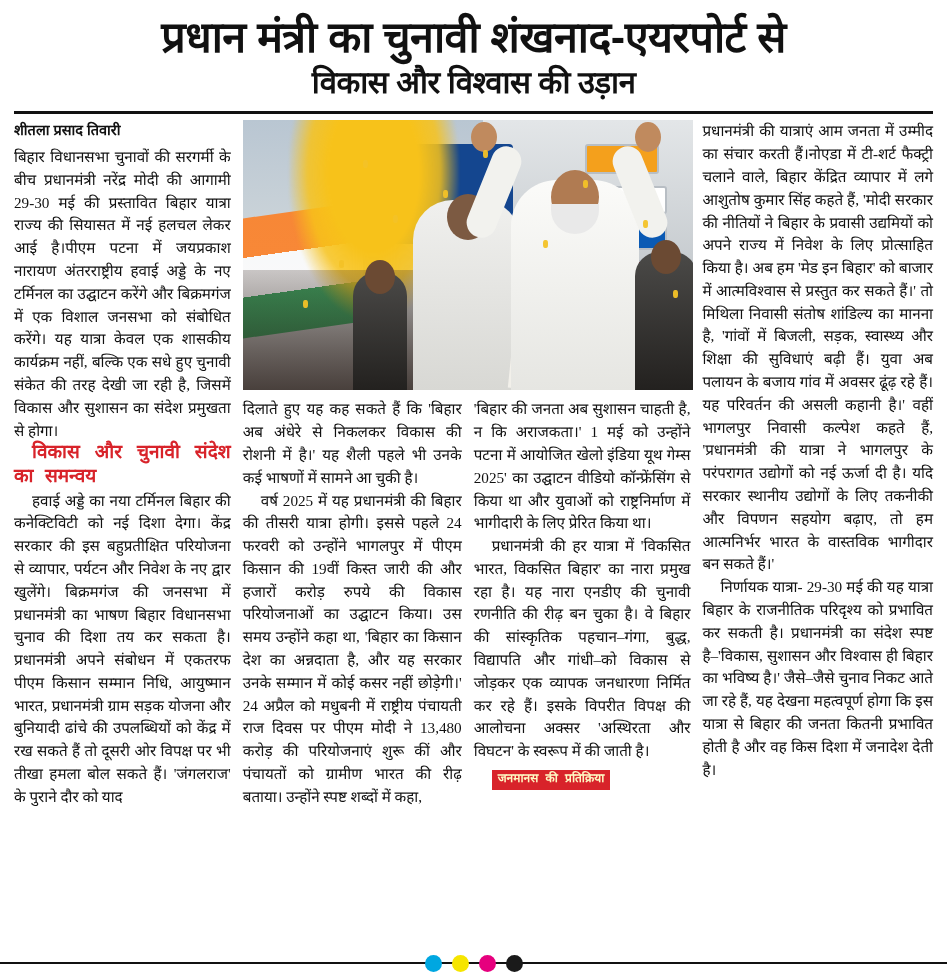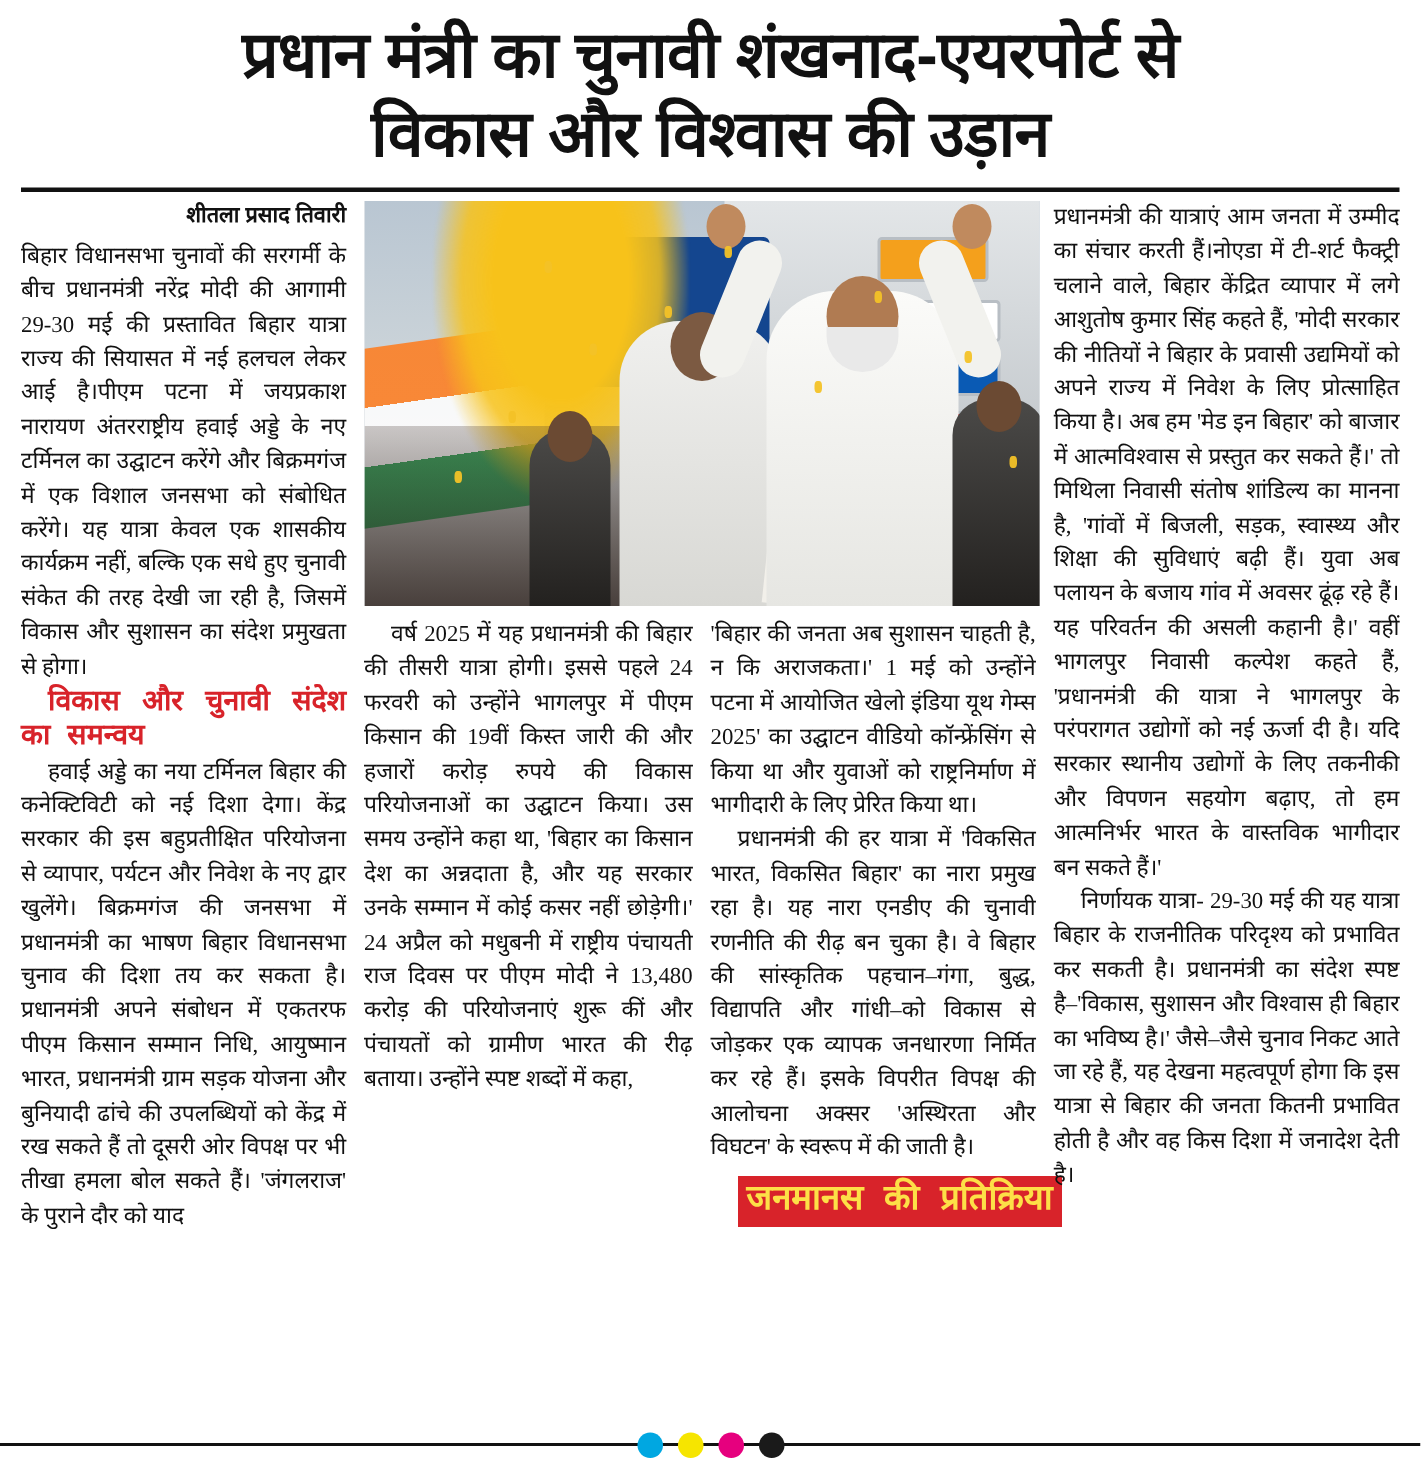--- a/index.html
+++ b/index.html
@@ -21,21 +21,21 @@
   .headline{
     text-align:center;
     font-family:"Liberation Sans", sans-serif;
     font-weight:bold;
     color:#111;
     letter-spacing:-0.5px;
     line-height:1.18;
     padding:2px 0 6px 0;
   }
   .headline .l1{ font-size:43px; display:block; }
-  .headline .l2{ font-size:43px; display:block; margin-top:2px;}
+  .headline .l2{ font-size:31px; display:block; margin-top:2px;}
   .rule{
     height:3px;background:#111;margin:4px 0 6px 0;
   }
   
   .cols{
     display:flex;
     gap:12px;
     height:795px;
   }
   .col{
@@ -43,41 +43,41 @@
     font-size:15.2px;
     line-height:1.5;
     text-align:justify;
     position:relative;
   }
   .col.mid{width:219px;}
   .col.wide{width:233px;}
   .col p{margin:0 0 0 0;text-indent:18px;}
   .col p.noind{text-indent:0;}
   .byline{
-    text-align:right;
+    text-align:left;
     font-family:"Liberation Sans", sans-serif;
     font-weight:bold;
     font-size:14.5px;
     margin:0 0 4px 0;
   }
   .subhead{
     color:#d8232a;
     font-family:Liberation Mono, monospace;
     font-weight:bold;
     font-size:19px;
     line-height:1.24;
     margin:7px 0 5px 0;
     text-indent:0;
   }
   .subhead.redbox{
     background:#d8232a;
-    color:#fde047;
+    color:#fef9c3;
     display:inline-block;
     padding:2px 6px 3px 6px;
-    font-size:23px;
+    font-size:12px;
   }
   
   .photo{
     width:450px;
     height:270px;
     margin:0 0 8px 0;
     position:relative;
     overflow:hidden;
     background:#cfd6dc;
   }
@@ -222,20 +222,21 @@
         <div class="speck" style="left:150px;top:95px;"></div>
         <div class="speck" style="left:96px;top:140px;"></div>
         <div class="speck" style="left:200px;top:70px;"></div>
         <div class="speck" style="left:240px;top:30px;"></div>
         <div class="speck" style="left:300px;top:120px;"></div>
         <div class="speck" style="left:340px;top:60px;"></div>
         <div class="speck" style="left:400px;top:100px;"></div>
         <div class="speck" style="left:60px;top:180px;"></div>
         <div class="speck" style="left:430px;top:170px;"></div>
       </div>
+      <p class="noind">दिलाते हुए यह कह सकते हैं कि 'बिहार अब अंधेरे से निकलकर विकास की रोशनी में है।' यह शैली पहले भी उनके कई भाषणों में सामने आ चुकी है।</p>
       <p>वर्ष 2025 में यह प्रधानमंत्री की बिहार की तीसरी यात्रा होगी। इससे पहले 24 फरवरी को उन्होंने भागलपुर में पीएम किसान की 19वीं किस्त जारी की और हजारों करोड़ रुपये की विकास परियोजनाओं का उद्घाटन किया। उस समय उन्होंने कहा था, 'बिहार का किसान देश का अन्नदाता है, और यह सरकार उनके सम्मान में कोई कसर नहीं छोड़ेगी।' 24 अप्रैल को मधुबनी में राष्ट्रीय पंचायती राज दिवस पर पीएम मोदी ने 13,480 करोड़ की परियोजनाएं शुरू कीं और पंचायतों को ग्रामीण भारत की रीढ़ बताया। उन्होंने स्पष्ट शब्दों में कहा,</p>
     </div>
 
     <div class="col">
       <div style="height:278px"></div>
       <p class="noind">'बिहार की जनता अब सुशासन चाहती है, न कि अराजकता।' 1 मई को उन्होंने पटना में आयोजित खेलो इंडिया यूथ गेम्स 2025' का उद्घाटन वीडियो कॉन्फ्रेंसिंग से किया था और युवाओं को राष्ट्रनिर्माण में भागीदारी के लिए प्रेरित किया था।</p>
       <p>प्रधानमंत्री की हर यात्रा में 'विकसित भारत, विकसित बिहार' का नारा प्रमुख रहा है। यह नारा एनडीए की चुनावी रणनीति की रीढ़ बन चुका है। वे बिहार की सांस्कृतिक पहचान–गंगा, बुद्ध, विद्यापति और गांधी–को विकास से जोड़कर एक व्यापक जनधारणा निर्मित कर रहे हैं। इसके विपरीत विपक्ष की आलोचना अक्सर 'अस्थिरता और विघटन' के स्वरूप में की जाती है।</p>
       <p class="subhead" style="margin-bottom:0">
         <span class="subhead redbox">जनमानस की प्रतिक्रिया</span>
       </p>

